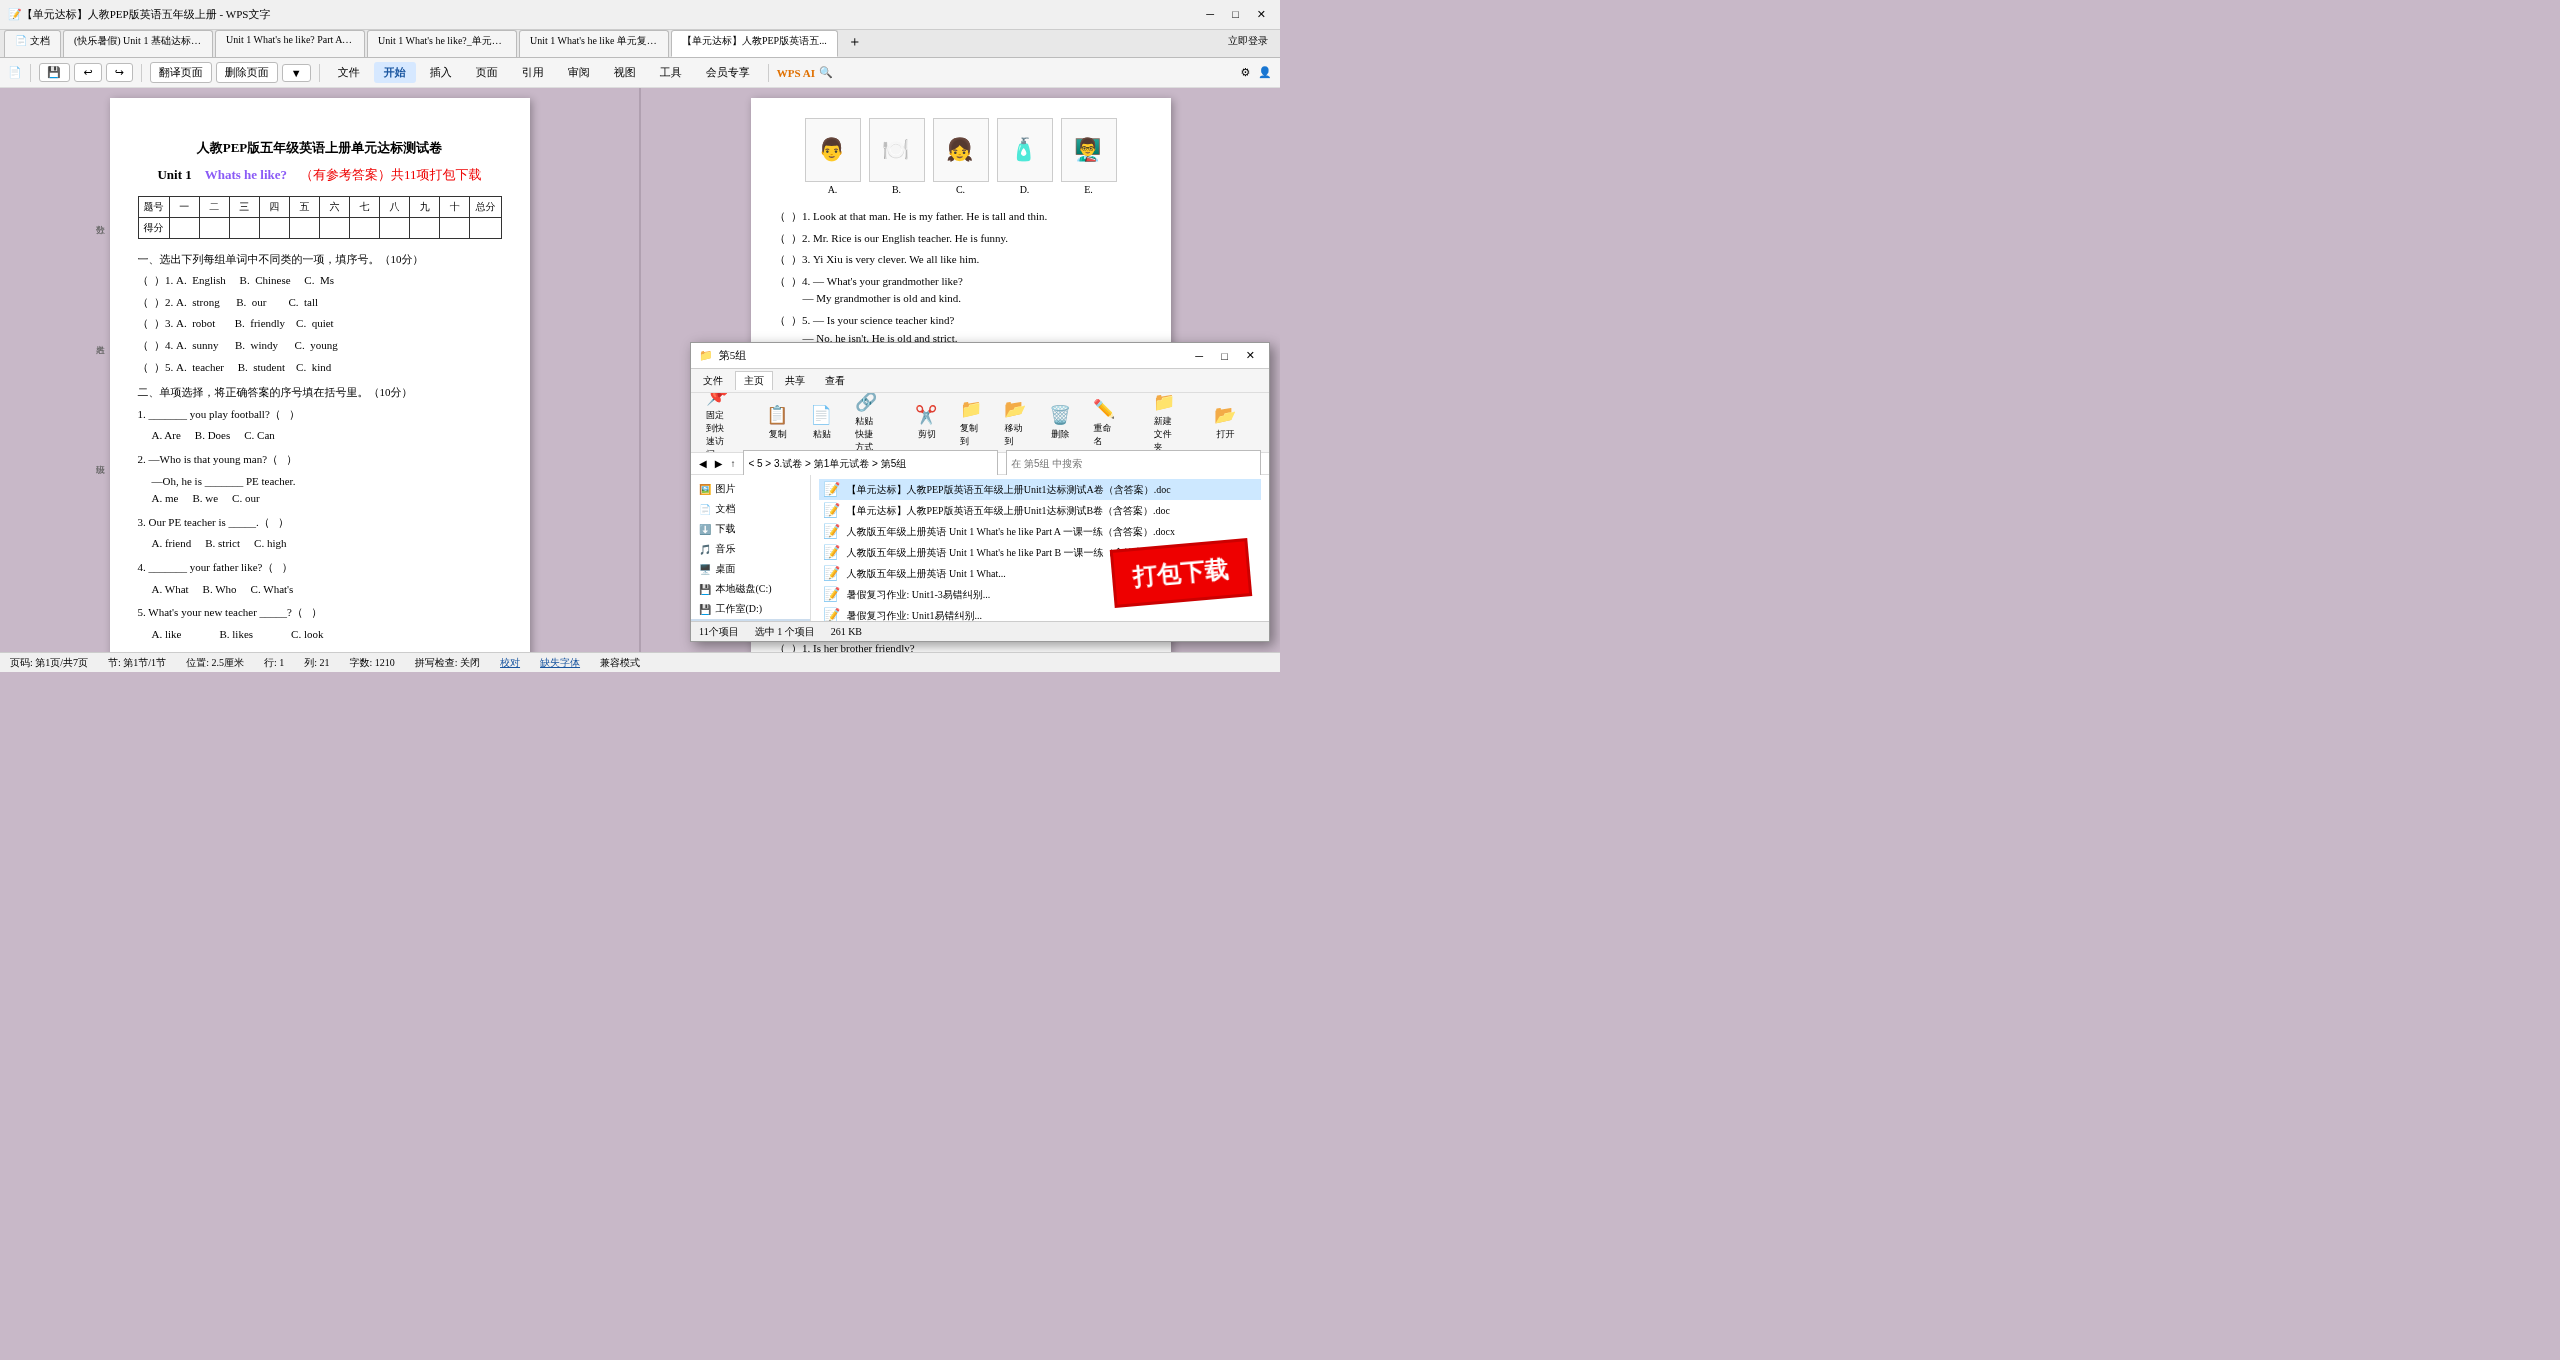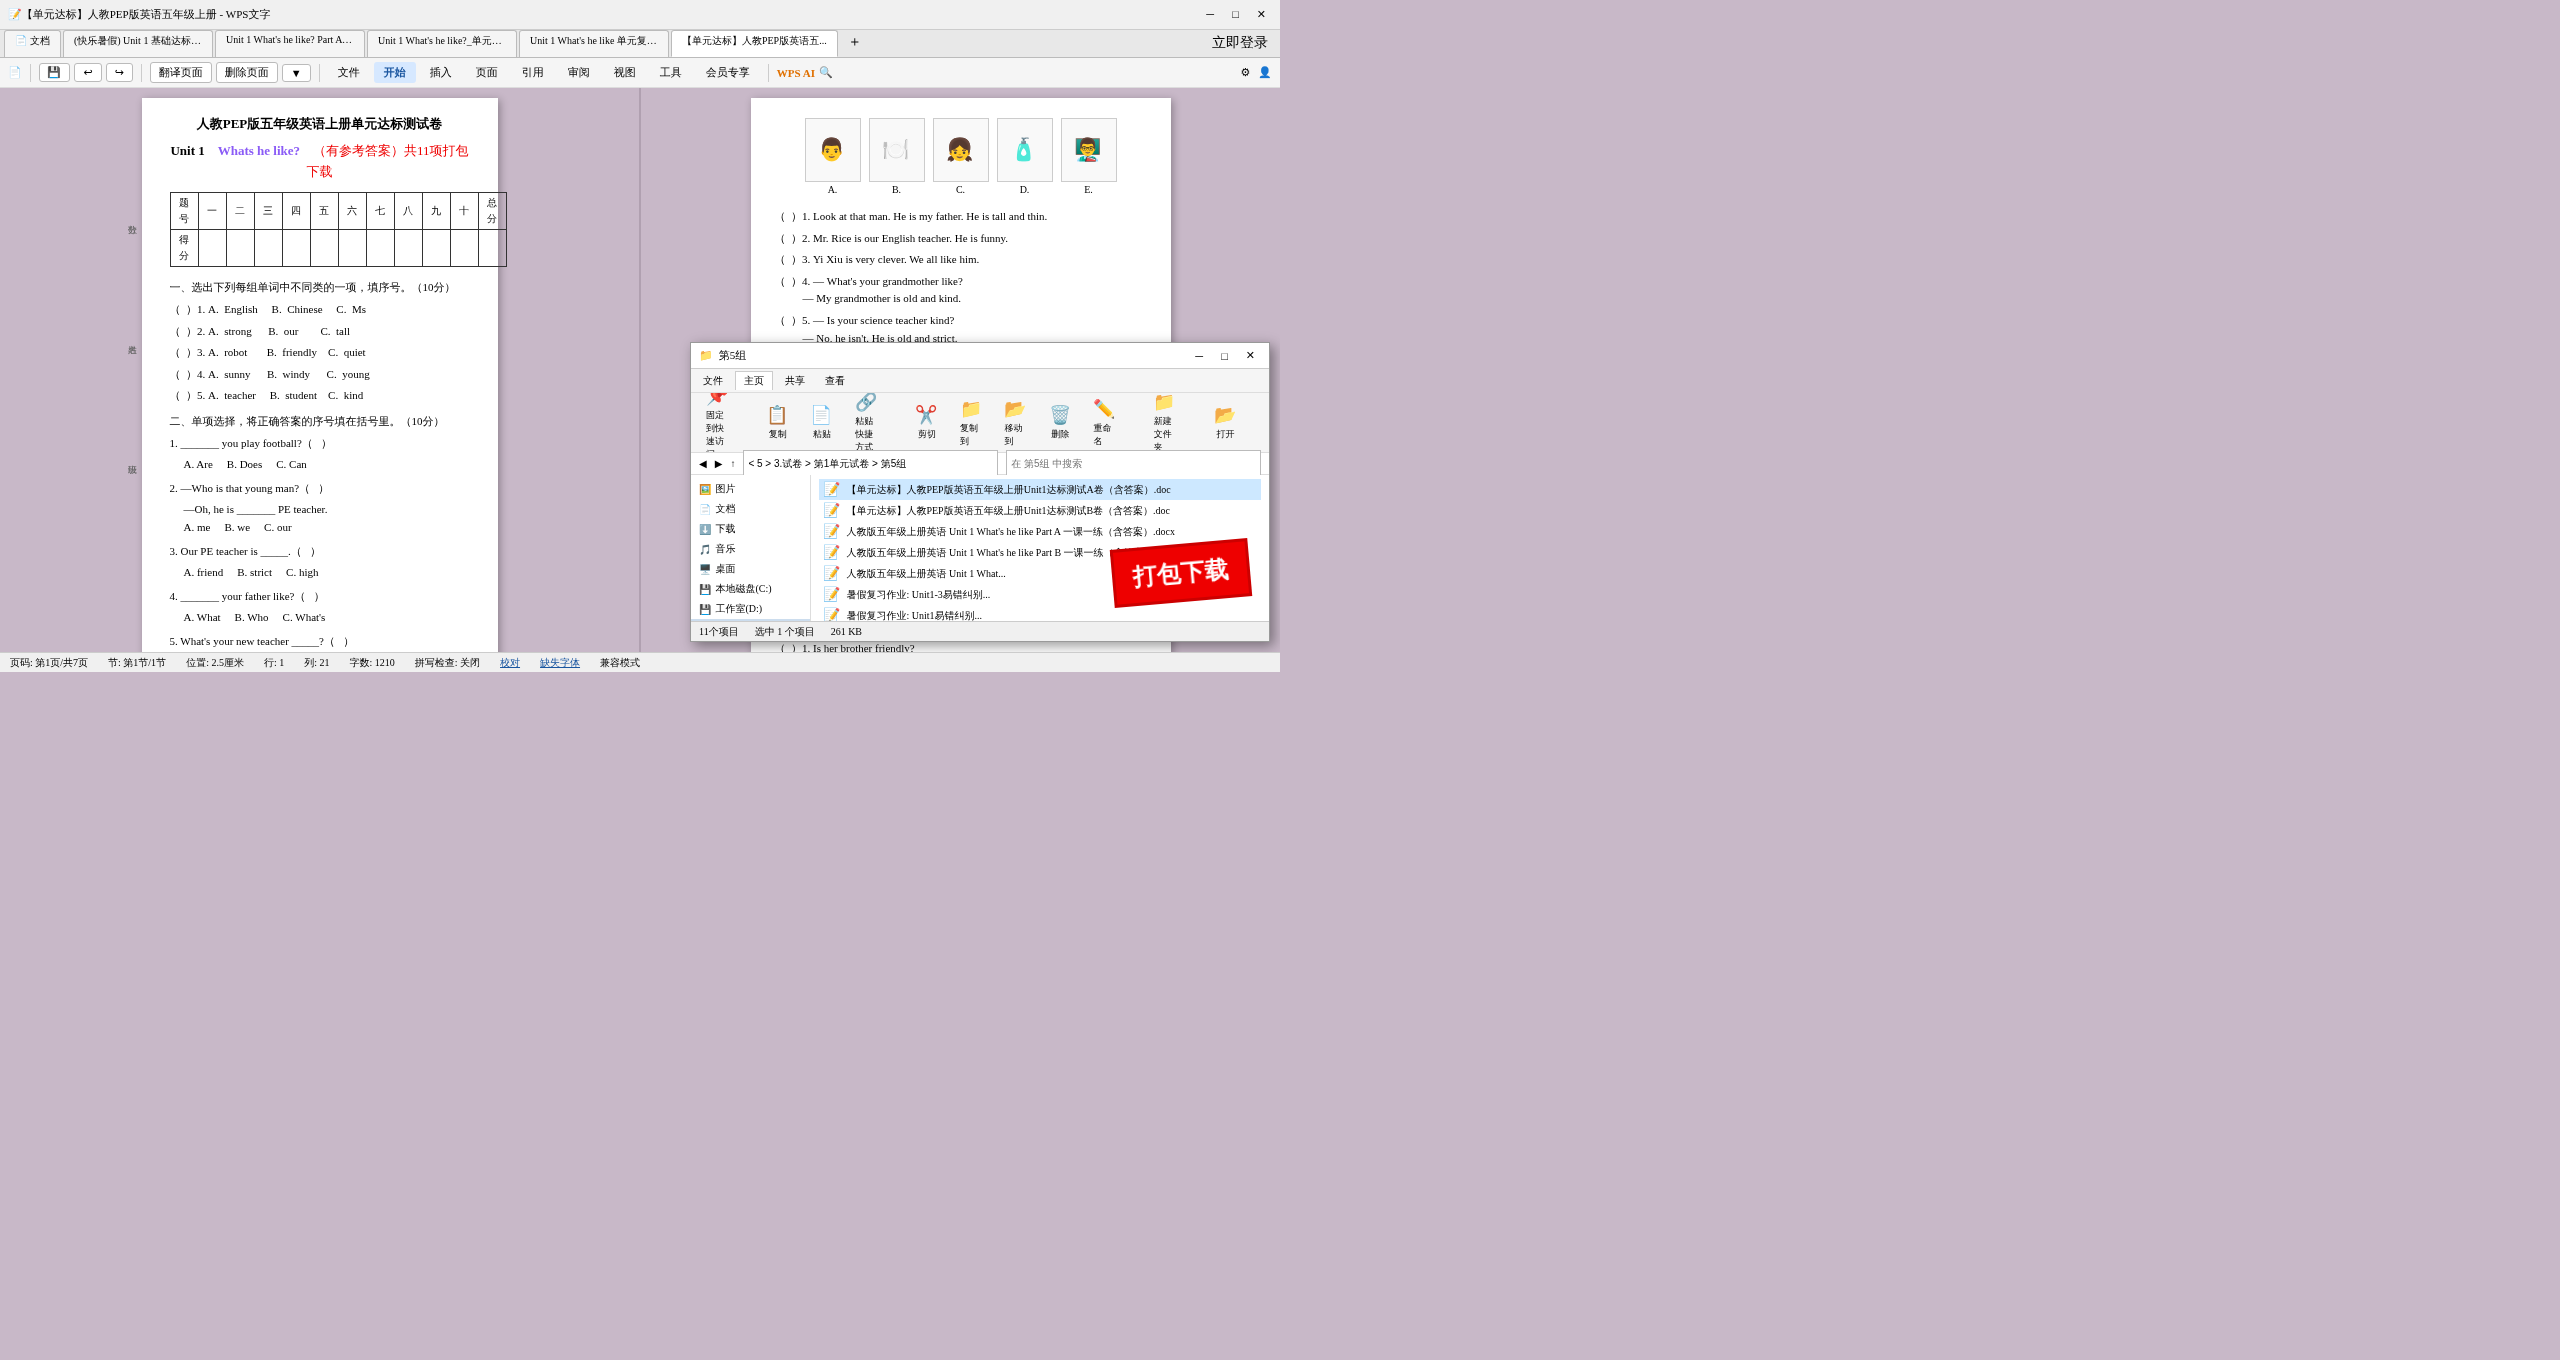--- a/index.html
+++ b/index.html
@@ -103,23 +103,23 @@
     .doc-panel {
       width: 50%;
       background: #c8b8c8;
       overflow-y: auto;
       display: flex;
       justify-content: center;
       padding: 10px 10px;
     }
     .doc-page {
       background: #fff;
-      width: 356px;
+      width: 420px;
       min-height: 600px;
-      padding: 16px 28px;
+      padding: 40px 28px;
       box-shadow: 2px 2px 8px rgba(0,0,0,0.3);
       position: relative;
       font-size: 11px;
       line-height: 1.6;
     }
 
     
     .doc-panel-right {
       width: 50%;
       background: #c8b8c8;
@@ -348,21 +348,21 @@
 
 <div class="tabs-row">
   <div class="tab">📄 文档</div>
   <div class="tab" style="max-width:150px;overflow:hidden;text-overflow:ellipsis;">(快乐暑假) Unit 1 基础达标卷 小...</div>
   <div class="tab" style="max-width:150px;overflow:hidden;text-overflow:ellipsis;">Unit 1 What's he like? Part A Le...</div>
   <div class="tab" style="max-width:150px;overflow:hidden;text-overflow:ellipsis;">Unit 1 What's he like?_单元巩固复...</div>
   <div class="tab" style="max-width:150px;overflow:hidden;text-overflow:ellipsis;">Unit 1 What's he like 单元复习学案</div>
   <div class="tab active" style="max-width:200px;overflow:hidden;text-overflow:ellipsis;">【单元达标】人教PEP版英语五...</div>
   <div class="tab-add">＋</div>
   <div style="flex:1"></div>
-  <span style="font-size:14px;padding:4px 8px;cursor:pointer;">立即登录</span>
+  <span style="font-size:10px;padding:4px 8px;cursor:pointer;">立即登录</span>
 </div>
 
 <div class="toolbar">
   <span>📄</span>
   <div class="toolbar-sep"></div>
   <button class="toolbar-btn">💾</button>
   <button class="toolbar-btn">↩</button>
   <button class="toolbar-btn">↪</button>
   <div class="toolbar-sep"></div>
   <button class="toolbar-btn">翻译页面</button>

